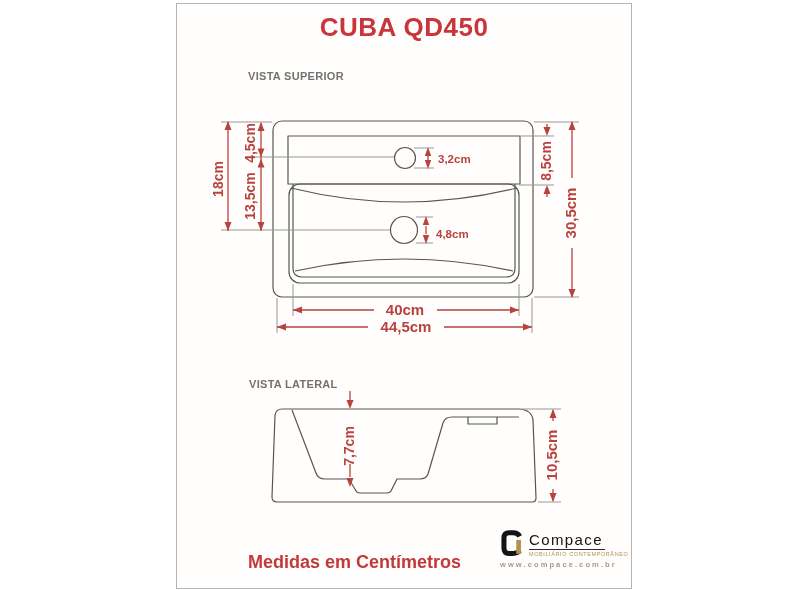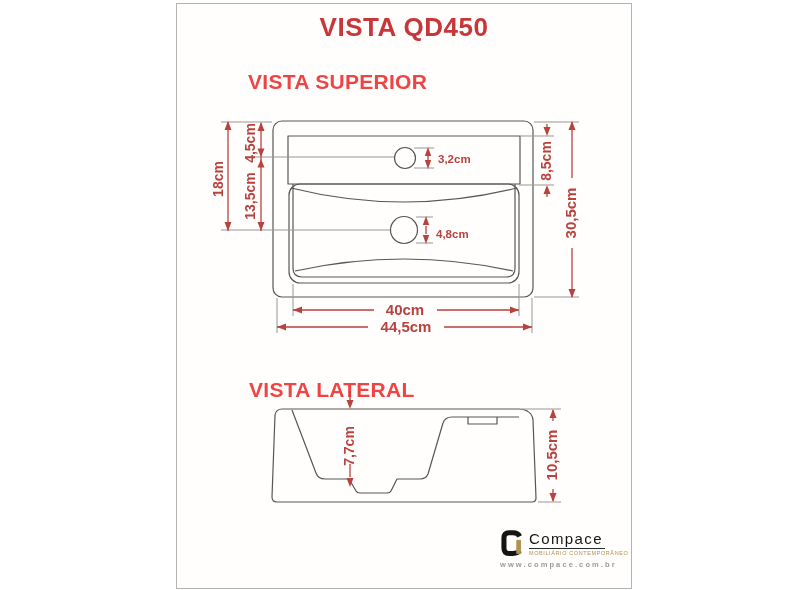--- a/index.html
+++ b/index.html
@@ -2,50 +2,51 @@
 <html><head>
 <meta charset="utf-8">
 <style>
   html,body{margin:0;padding:0;background:#ffffff;}
   #stage{position:relative;width:810px;height:590px;background:#ffffff;overflow:hidden;
          font-family:"Liberation Sans",sans-serif;}
   .frame{position:absolute;left:176px;top:3px;width:454px;height:584px;
          border:1px solid #b3b3b3;background:#fffefd;}
   .title{position:absolute;left:176px;top:12px;width:456px;text-align:center;
          font-size:26px;font-weight:bold;color:#c9363a;letter-spacing:.5px;}
-  .view-label{position:absolute;font-size:21px;font-weight:bold;color:#ef4444;letter-spacing:.3px;}
+  .view-label{position:absolute;font-size:11px;font-weight:bold;color:#737373;letter-spacing:.3px;}
   #label-superior{left:248px;top:70px;}
   #label-lateral{left:249px;top:378px;}
   .footer-note{position:absolute;left:248px;top:552px;font-size:18px;font-weight:bold;color:#c2383b;}
   #drawing{position:absolute;left:0;top:0;}
   #drawing .geo{stroke:#565656;fill:none;stroke-width:1.2;stroke-linejoin:round;}
   #drawing .ext{stroke:#979797;fill:none;stroke-width:1;}
   #drawing .dim{stroke:#b8423e;fill:none;stroke-width:1.3;}
   #drawing .arr{fill:#b8423e;stroke:none;}
   #drawing text{fill:#b8423e;font-family:"Liberation Sans",sans-serif;font-weight:bold;}
   .t14{font-size:14px;} .t15{font-size:15px;} .t11{font-size:11.5px;}
   
   .logo{position:absolute;left:500px;top:530px;width:120px;}
-  .logo-row{display:flex;align-items:flex-start;}
+  .logo-row{display:flex;align-items:center;}
   .logo-mark{width:25px;height:27px;flex:0 0 auto;}
   .logo-col{margin-left:4px;}
   .logo-name{font-size:15px;letter-spacing:1.4px;color:#141414;
              border-bottom:1.5px solid #2a2a2a;padding:0 2px 1px 0;display:inline-block;}
   .logo-tagline{font-size:5.5px;letter-spacing:.6px;color:#b0934f;margin-top:1px;white-space:nowrap;}
   .logo-site{margin-top:3px;font-size:7.5px;letter-spacing:2.1px;color:#9b9b9b;white-space:nowrap;font-weight:bold;}
 </style>
 </head>
 <body>
 
 <div id="stage">
   <div class="frame"></div>
 
-  <div class="title">VISTA QD450</div>
+  <div class="title">CUBA QD450</div>
   <div class="view-label" id="label-superior">VISTA SUPERIOR</div>
   <div class="view-label" id="label-lateral">VISTA LATERAL</div>
+  <div class="footer-note">Medidas em Centímetros</div>
 
   <svg id="drawing" width="810" height="590" viewBox="0 0 810 590">
 
     <g>
 
       <rect class="geo" x="273" y="121" width="260" height="176" rx="9"></rect>
       <rect class="geo" x="288" y="136" width="232" height="48"></rect>
       <rect class="geo" x="289" y="184" width="230" height="99" rx="11"></rect>
       <path class="geo" d="M293,184 L293,268 Q293,277 302,277 L506,277 Q515,277 515,268 L515,184"></path>
       <path class="geo" d="M291,188 Q404,216 517,188"></path>

